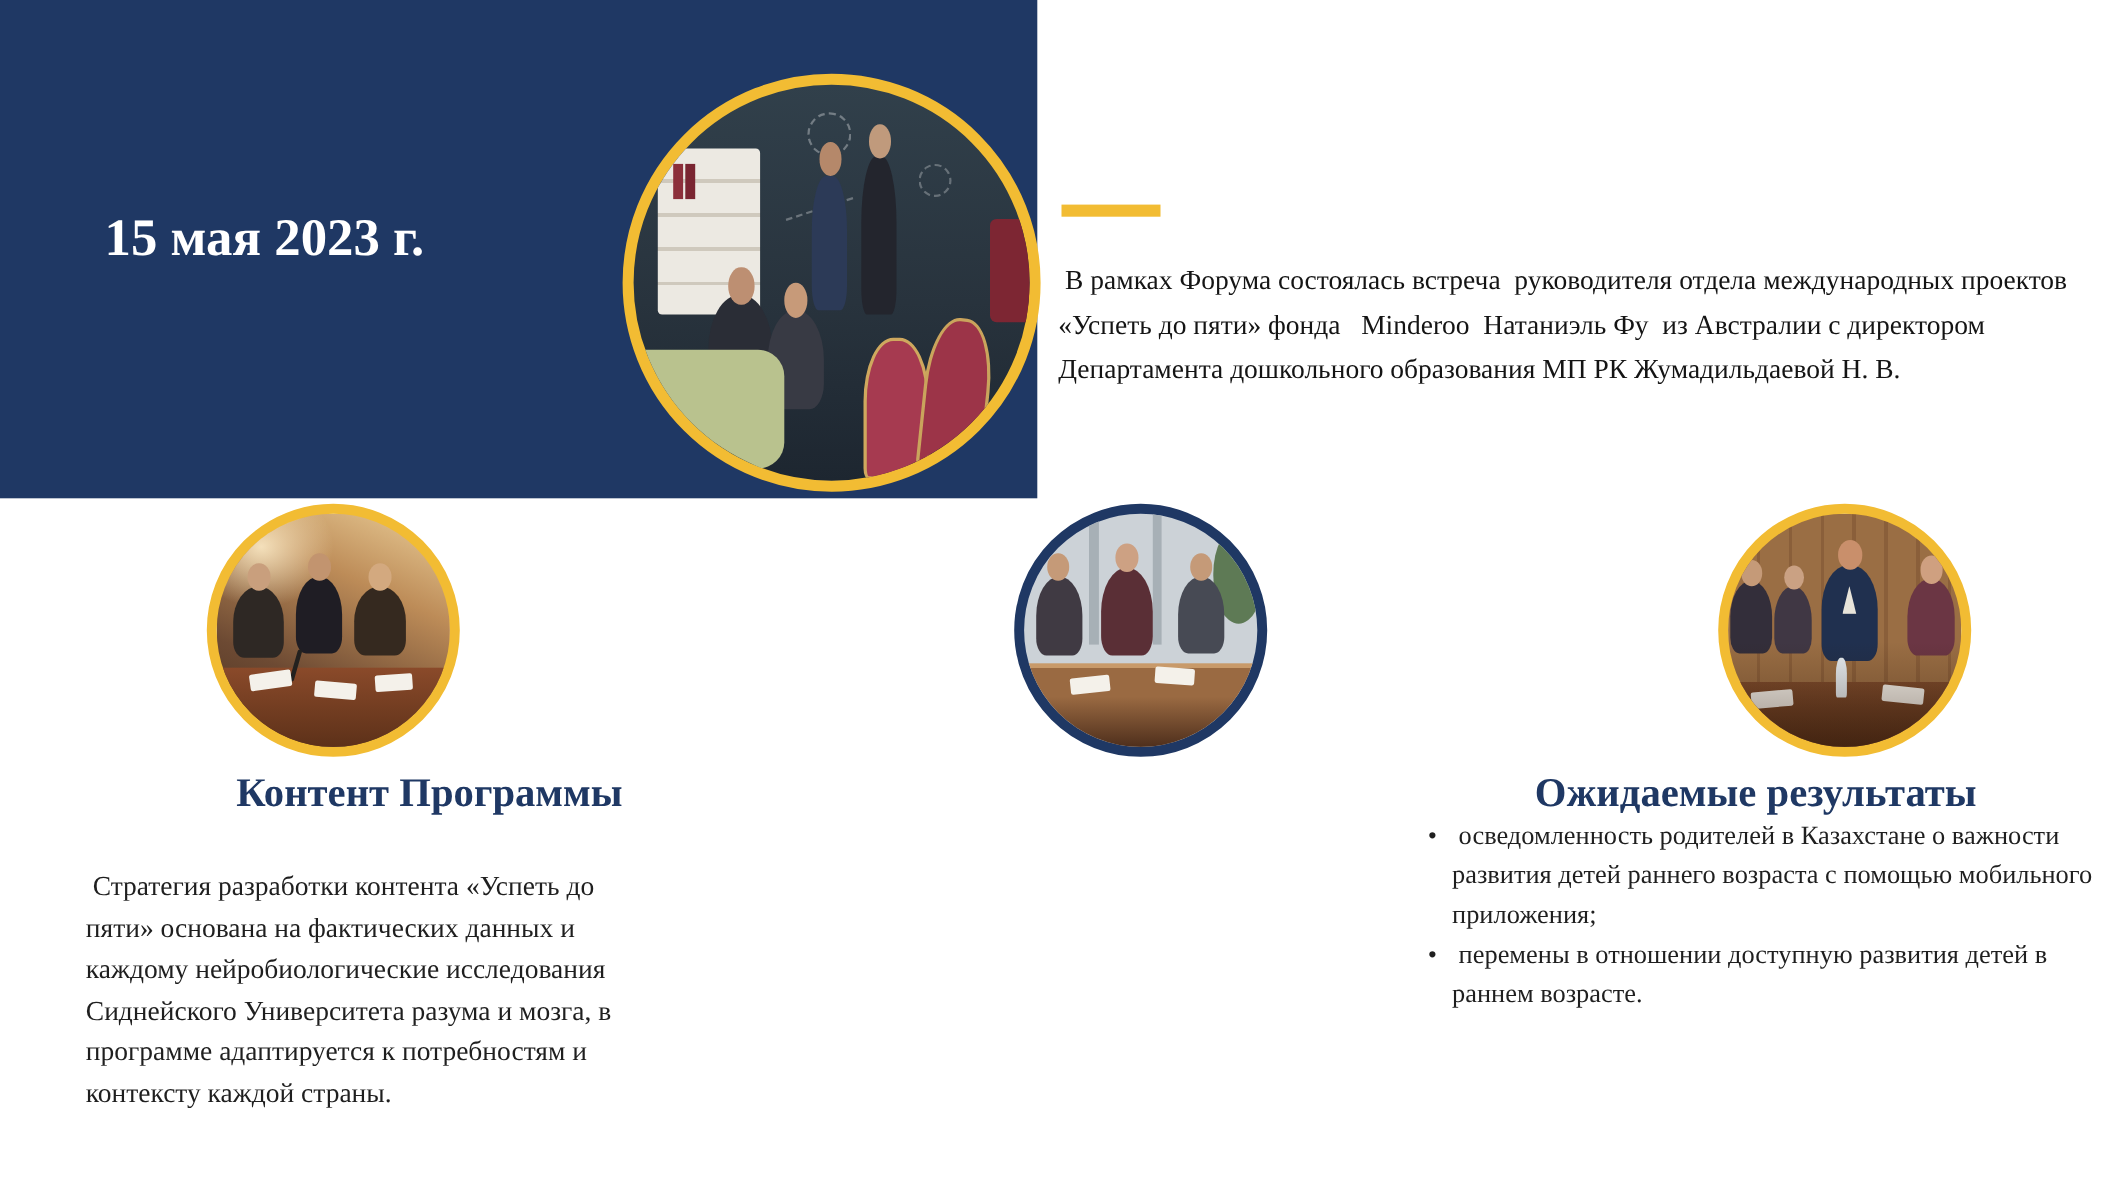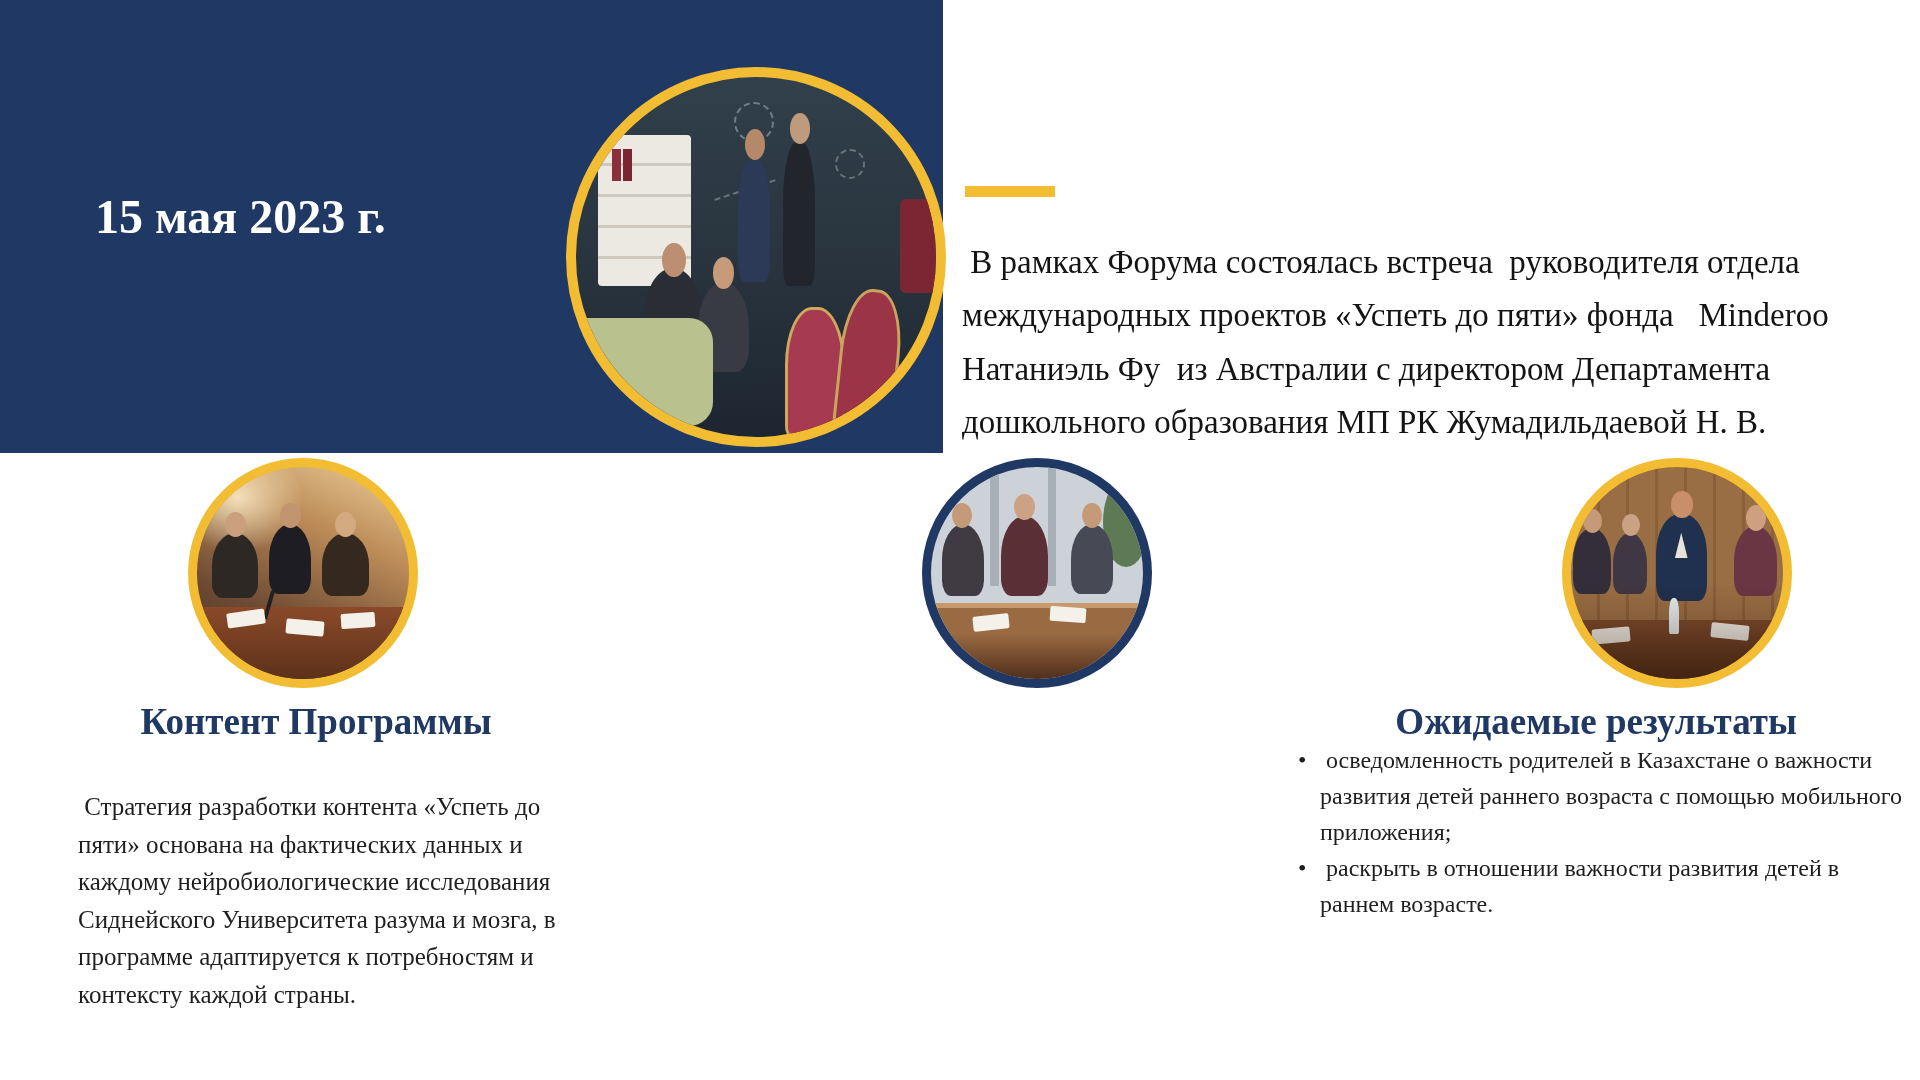--- a/index.html
+++ b/index.html
@@ -94,28 +94,28 @@
   .bottle{left:46%;top:62%;width:5%;height:17%;background:#e7eef2;border-radius:40% 40% 12% 12%;}
   
   .main-title{
     position:absolute;left:962px;top:44px;width:910px;
     font-family:"DejaVu Serif",serif;font-weight:bold;font-size:46px;line-height:1.22;
     color:#1F3864;white-space:pre-wrap;
   }
   .title-rule{position:absolute;left:965px;top:186px;width:90px;height:11px;background:#F2BC33;}
   .intro-text{
     position:absolute;left:962px;top:236px;width:945px;
-    font-size:33px;line-height:1.62;color:#141414;white-space:pre-wrap;
+    font-size:25px;line-height:1.62;color:#141414;white-space:pre-wrap;
   }
   
   .col-heading{
     position:absolute;top:700px;width:500px;text-align:center;
     font-weight:bold;font-size:37px;color:#1F3864;white-space:pre-wrap;
   }
-  .h1{left:66px;} .h2{left:796px;} .h3{left:1346px;}
+  .h1{left:66px;text-align:right;} .h2{left:796px;} .h3{left:1346px;}
   .col-body{position:absolute;font-size:25px;line-height:1.5;color:#1f1f1f;white-space:pre-wrap;}
   .b1{left:78px;top:788px;width:505px;}
   .b2{left:858px;top:760px;width:430px;line-height:1.6;}
   .bullet-list{
     position:absolute;left:1296px;top:742px;width:610px;margin:0;padding:0;
     list-style:none;font-size:24px;line-height:1.5;color:#1f1f1f;
   }
   .bullet-list li{position:relative;padding-left:24px;white-space:pre-wrap;}
   .bullet-list li::before{content:"•";position:absolute;left:2px;top:0;color:#1f1f1f;}
 </style>
@@ -199,16 +199,16 @@
     <div class="shade3"></div>
   </div>
 
   <div class="col-heading h1">Контент Программы</div>
   <div class="col-heading h3">Ожидаемые результаты</div>
 
   <div class="col-body b1"> Стратегия разработки контента «Успеть до пяти» основана на фактических данных и каждому нейробиологические исследования Сиднейского Университета разума и мозга, в программе адаптируется к потребностям и контексту каждой страны.</div>
 
   <ul class="bullet-list">
     <li> осведомленность родителей в Казахстане о важности развития детей раннего возраста с помощью мобильного приложения;</li>
-    <li> раскрыть в отношении важности развития детей в раннем возрасте.</li>
+    <li> перемены в отношении доступную развития детей в раннем возрасте.</li>
   </ul>
 
 </div>
 
 </body></html>

